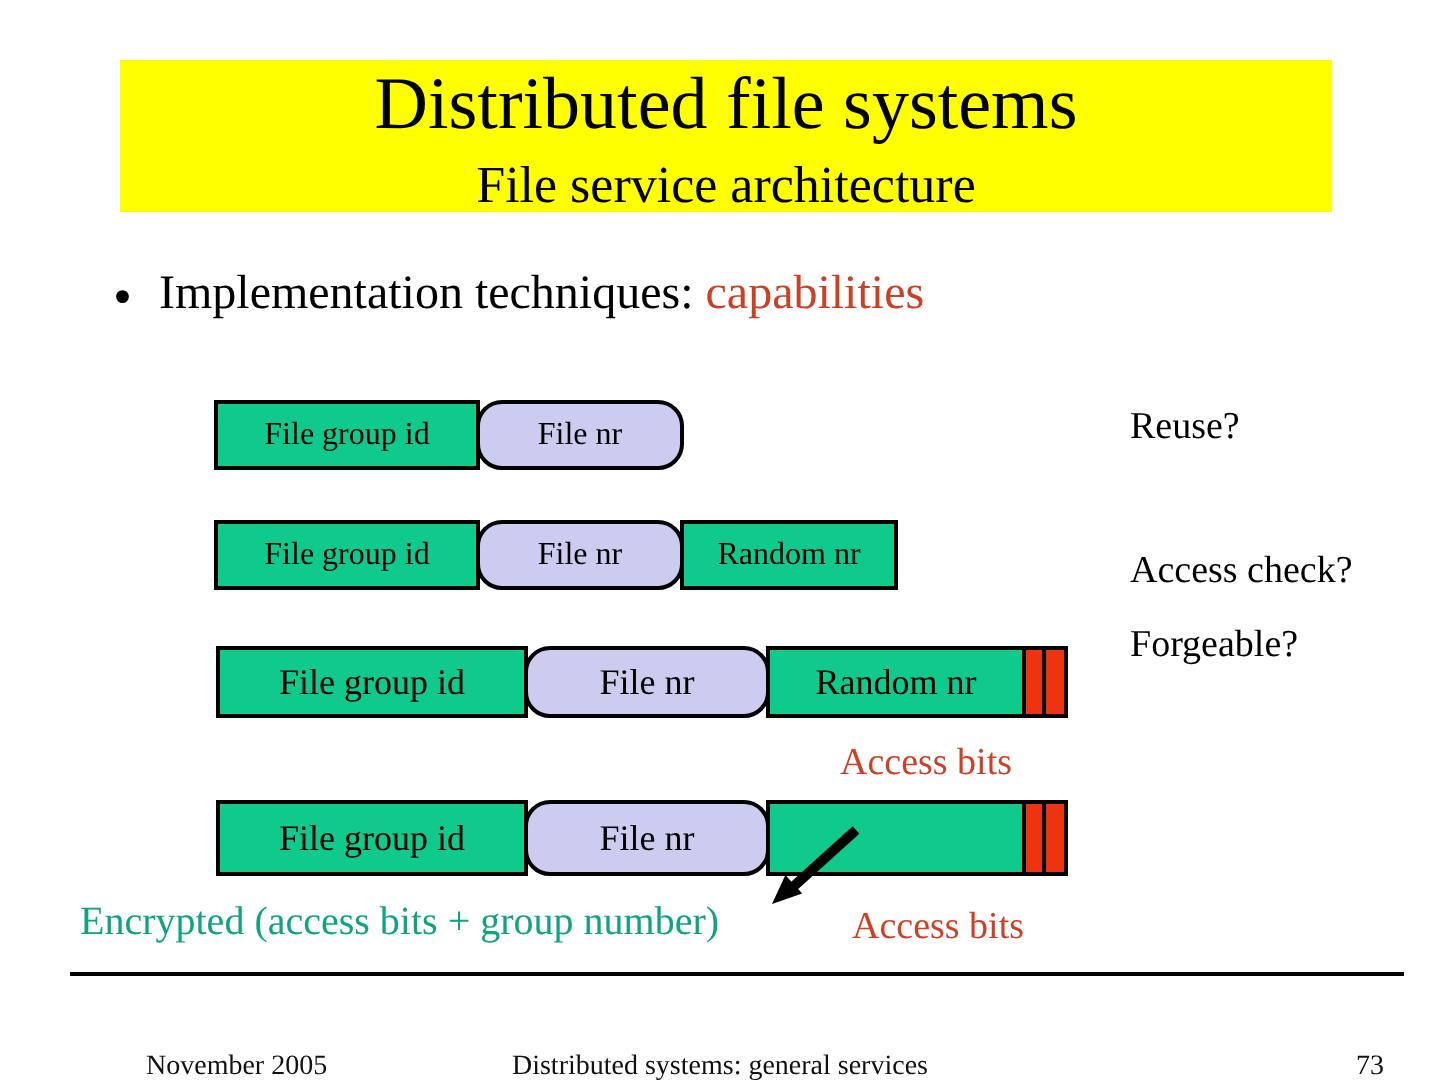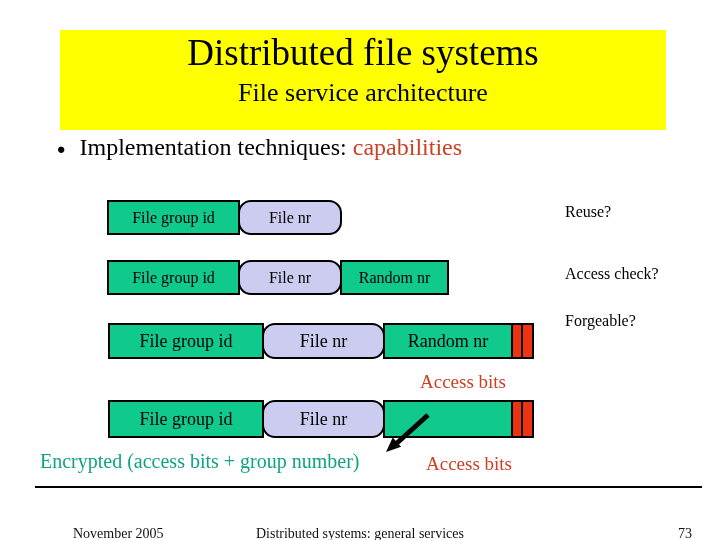--- a/index.html
+++ b/index.html
@@ -1,21 +1,21 @@
 <!DOCTYPE html>
 <html><head>
 <meta charset="utf-8">
 <style>
   html,body{margin:0;padding:0;background:#fff;}
   .slide{
     position:relative;width:720px;height:540px;background:#ffffff;overflow:hidden;
     font-family:"Liberation Serif", serif;color:#000;
   }
   .header{
-    position:absolute;left:60px;top:30px;width:606px;height:100px;
+    position:absolute;left:60px;top:30px;width:606px;height:76px;
     background:#ffff00;text-align:center;
   }
   .title{font-size:37px;line-height:46px;font-weight:400;}
   .subtitle{font-size:26px;line-height:34px;font-weight:400;}
   .bullet-line{position:absolute;left:54px;top:134px;font-size:24px;white-space:nowrap;}
   .bullet-marker{display:inline-block;margin-right:11px;transform:scale(.62);vertical-align:middle;}
   .bullet-highlight{color:#cc4125;}
   .seg{
     position:absolute;box-sizing:border-box;border:2px solid #000;
     display:flex;align-items:center;justify-content:center;overflow:hidden;
@@ -30,23 +30,23 @@
   .r3{top:323px;height:36px;}
   .r4{top:400px;height:38px;}
   .c12-g1{left:107px;width:133px;}
   .c12-lav{left:238px;width:104px;}
   .c2-g2{left:340px;width:109px;}
   .c34-g1{left:108px;width:156px;}
   .c34-lav{left:262px;width:123px;}
   .c34-g2{left:383px;width:130px;}
   .c34-red1{left:511px;width:12px;}
   .c34-red2{left:521px;width:13px;}
-  .side-label{position:absolute;left:565px;font-size:16px;white-space:nowrap;}
+  .side-label{position:absolute;left:565px;font-size:19px;white-space:nowrap;}
   .sl1{top:203px;}
-  .sl2{top:265px;font-family:Liberation Serif, serif;}
+  .sl2{top:275px;font-family:Liberation Serif, serif;}
   .sl3{top:312px;}
   .accessbits{position:absolute;color:#cc4125;font-size:19px;white-space:nowrap;}
   .ab-top{left:420px;top:371px;}
   .ab-bottom{left:426px;top:453px;}
   .encrypted{position:absolute;left:40px;top:450px;color:#10a383;font-size:20px;white-space:nowrap;}
   .arrow-svg{position:absolute;left:366px;top:404px;width:80px;height:60px;}
   .footer-line{position:absolute;left:35px;top:486px;width:667px;height:2px;background:#000;}
   .footer-text{position:absolute;top:494px;font-size:14px;color:#111;white-space:nowrap;margin-top:32px;}
   .f-date{left:73px;}
   .f-center{left:0;width:720px;text-align:center;}

